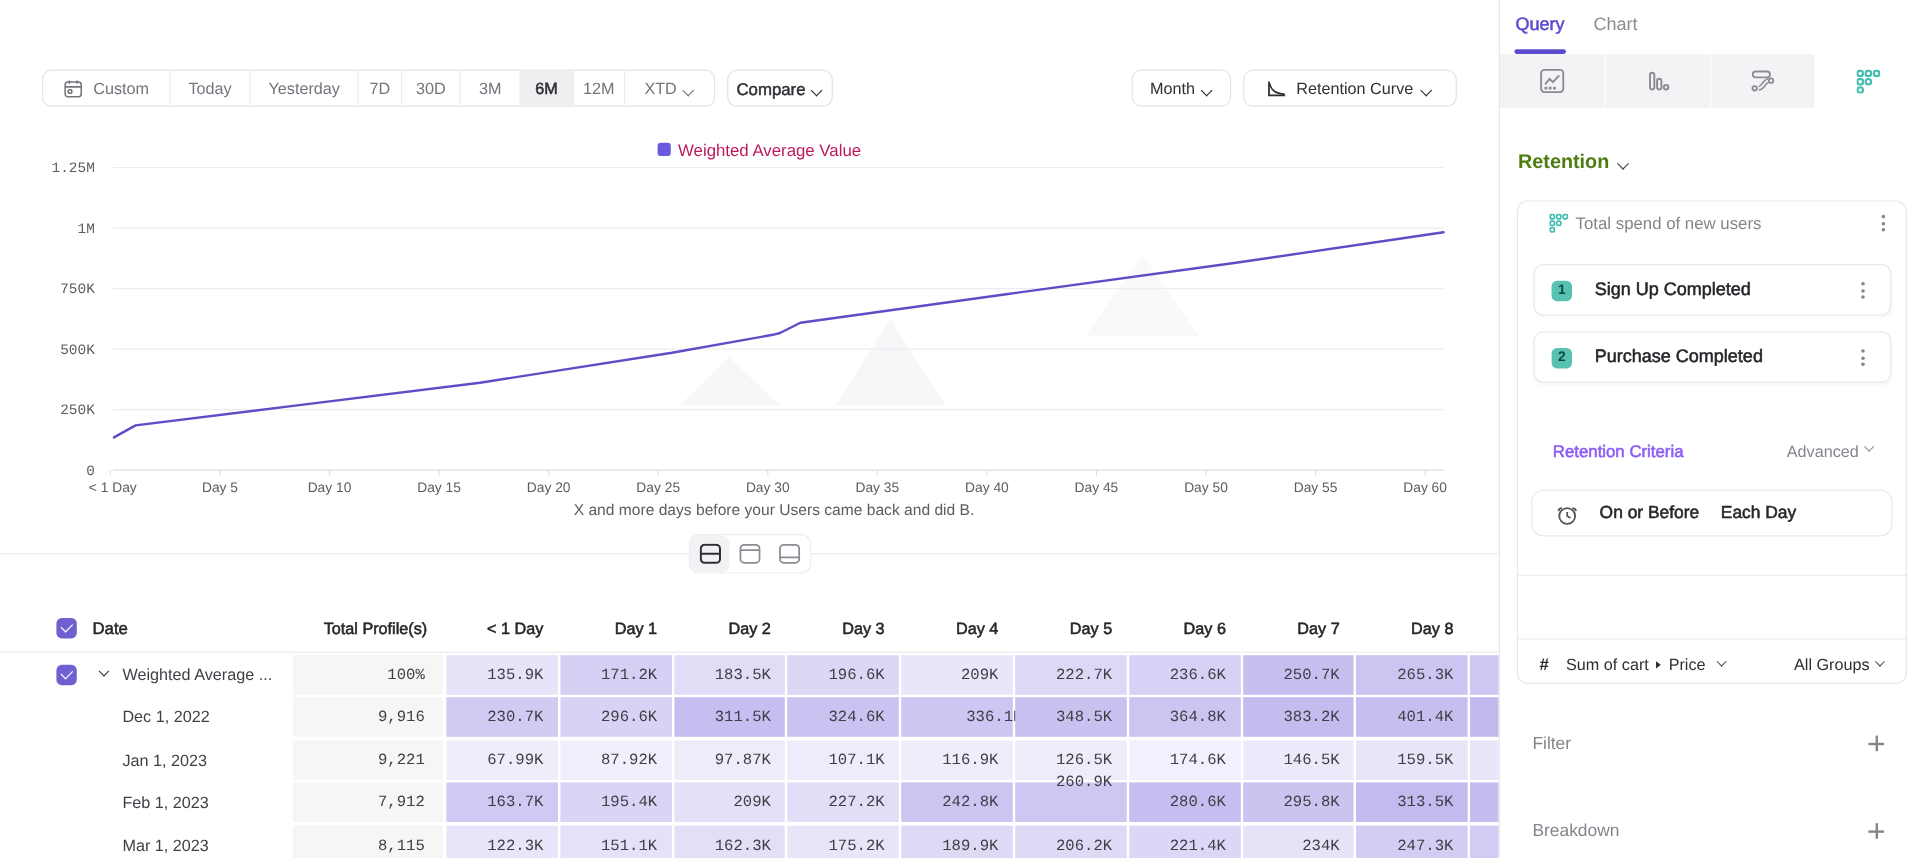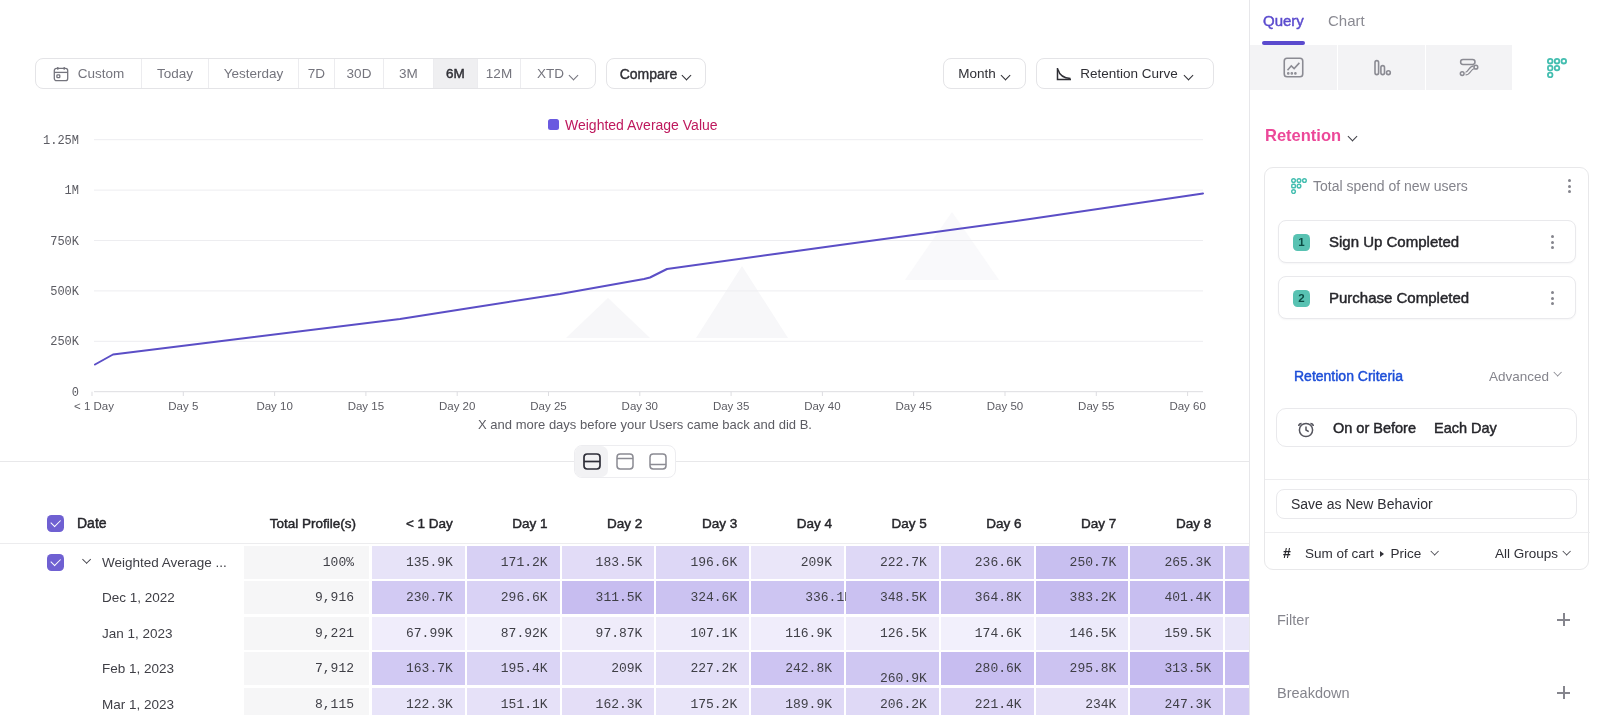--- a/index.html
+++ b/index.html
@@ -61,21 +61,21 @@
         </svg>Custom</div>
     <div class="s" style="width:67px;">Today</div>
     <div class="s" style="width:90px;">Yesterday</div>
     <div class="s" style="width:36px;">7D</div>
     <div class="s" style="width:49px;">30D</div>
     <div class="s" style="width:50px;">3M</div>
     <div class="s sel" style="width:44px;">6M</div>
     <div class="s" style="width:43px;">12M</div>
     <div class="s" style="width:74px;">XTD<span class="chev" style="margin-left:6px; top:1px;"></span></div>
   </div>
-  <div class="btn abs" style="left:606px; top:58px; width:100px; height:31px; font-size:14px; -webkit-text-stroke:0.4px currentColor;">Compare<span class="chev" style="margin-left:6px; top:1px;"></span></div>
+  <div class="btn abs" style="left:606px; top:58px; width:88px; height:31px; font-size:14px; -webkit-text-stroke:0.4px currentColor;">Compare<span class="chev" style="margin-left:6px; top:1px;"></span></div>
   <div class="btn abs" style="left:943px; top:58px; width:83px; height:31px;">Month<span class="chev" style="margin-left:6px; top:1px;"></span></div>
   <div class="btn abs" style="left:1036px; top:58px; width:178px; height:31px;">
     <svg width="16" height="14" viewBox="0 0 16 14" fill="none" stroke="#2f2f35" stroke-width="1.5" style="margin-right:8px;">
         <path d="M1.5 1v11.5H15"></path>
         <path d="M2 2.5 C 3.5 8.5, 7 11, 14.5 11.5" stroke-width="1.4"></path>
       </svg>
     Retention Curve<span class="chev" style="margin-left:7px; top:1px;"></span></div>
 
   <div class="abs" style="left:548px; top:119px; width:11px; height:11px; background:#6a5ae0; border-radius:2.5px;"></div>
   <div class="abs" style="left:565px; top:117px; font-size:14px; color:#be185d;">Weighted Average Value</div>
@@ -251,21 +251,21 @@
     <div class="num" style="left:372.0px; top:190px; width:80.8px;">163.7K</div>
     <div class="cell" style="left:466.8px; top:190px; width:92.8px; background:#dad4f5;"></div>
     <div class="num" style="left:466.8px; top:190px; width:80.8px;">195.4K</div>
     <div class="cell" style="left:561.6px; top:190px; width:92.8px; background:#e5e0f8;"></div>
     <div class="num" style="left:561.6px; top:190px; width:80.8px;">209K</div>
     <div class="cell" style="left:656.4px; top:190px; width:92.8px; background:#e3def7;"></div>
     <div class="num" style="left:656.4px; top:190px; width:80.8px;">227.2K</div>
     <div class="cell" style="left:751.2px; top:190px; width:92.8px; background:#cdc4f2;"></div>
     <div class="num" style="left:751.2px; top:190px; width:80.8px;">242.8K</div>
     <div class="cell" style="left:846.0px; top:190px; width:92.8px; background:#cfc7f2;"></div>
-    <div class="num" style="left:846.0px; top:200px; width:80.8px;">260.9K</div>
+    <div class="num" style="left:846.0px; top:173px; width:80.8px;">260.9K</div>
     <div class="cell" style="left:940.8px; top:190px; width:92.8px; background:#c7bdf0;"></div>
     <div class="num" style="left:940.8px; top:190px; width:80.8px;">280.6K</div>
     <div class="cell" style="left:1035.6px; top:190px; width:92.8px; background:#ccc3f1;"></div>
     <div class="num" style="left:1035.6px; top:190px; width:80.8px;">295.8K</div>
     <div class="cell" style="left:1130.4px; top:190px; width:92.8px; background:#c4baef;"></div>
     <div class="num" style="left:1130.4px; top:190px; width:80.8px;">313.5K</div>
     <div class="cell" style="left:1225.2px; top:190px; width:23.8px; background:#c6bcf0;"></div>
     <div class="cell" style="left:244px; top:225.5px; width:125px; background:#f6f6f7;"></div>
     <div class="num" style="left:244px; top:225.5px; width:110px;">8,115</div>
     <div class="datecell" style="left:102px; top:225.5px;">Mar 1, 2023</div>
@@ -322,21 +322,21 @@
     <div class="tabico" style="left:263px; width:88px; background:#fff;">
         <svg width="20" height="20" viewBox="0 0 20 20" fill="none" stroke="#44beb0" stroke-width="1.8">
 <circle cx="3.2" cy="3.2" r="2.3"></circle>
           <circle cx="10" cy="3.2" r="2.3"></circle>
           <circle cx="16.8" cy="3.2" r="2.3"></circle>
 <rect x="1" y="7.9" width="4.4" height="4.4" rx="1.2"></rect>
           <circle cx="10" cy="10.1" r="2.3"></circle>
 <circle cx="3.2" cy="17" r="2.3"></circle>
         </svg>
       </div>
-    <div class="abs" style="left:15px; top:126px; font-size:16.5px; font-weight:700; color:#ec4899;">Retention</div>
+    <div class="abs" style="left:15px; top:126px; font-size:16.5px; font-weight:700; color:#4d7c0f;">Retention</div>
     <div class="abs" style="left:99px; top:131px; color:#3f3f46; line-height:0;"><span class="chev"></span></div>
     <div class="abs" style="left:14px; top:167px; width:325px; height:403px; border:1px solid #e8e8ea; border-radius:9px; background:#fff;">
         <div class="abs" style="left:26px; top:10px;"><svg width="16" height="16" viewBox="0 0 20 20" fill="none" stroke="#44beb0" stroke-width="1.8">
 <circle cx="3.2" cy="3.2" r="2.3"></circle>
             <circle cx="10" cy="3.2" r="2.3"></circle>
             <circle cx="16.8" cy="3.2" r="2.3"></circle>
 <rect x="1" y="7.9" width="4.4" height="4.4" rx="1.2"></rect>
             <circle cx="10" cy="10.1" r="2.3"></circle>
 <circle cx="3.2" cy="17" r="2.3"></circle>
           </svg></div>
@@ -357,37 +357,34 @@
         </div>
         <div class="rowbox" style="left:13px; top:108px; width:298px; height:43px; box-shadow:0 1px 2px rgba(30,30,40,0.04);">
           <div class="abs" style="left:14px; top:13px; width:17px; height:17px; background:#58c2b2; border-radius:4.5px; text-align:center; line-height:17px; font-size:11.5px; font-weight:700; color:#0c4c44;">2</div>
           <div class="abs sb" style="left:50px; top:12px; font-size:15px; color:#26262b;">Purchase Completed</div>
           <div class="kebab" style="left:272px; top:14px;">
             <i></i>
             <i></i>
             <i></i>
           </div>
         </div>
-        <div class="abs sb" style="left:29px; top:200px; font-size:14px; color:#1d4ed8;">Retention Criteria</div>
+        <div class="abs sb" style="left:29px; top:200px; font-size:14px; color:#8b5cf6;">Retention Criteria</div>
         <div class="abs" style="left:224px; top:201px; font-size:13.5px; font-weight:500; color:#85858d;">Advanced</div>
         <div class="abs" style="left:289px; top:199px; color:#85858d; line-height:0;"><span class="chev" style="transform:scale(0.85);"></span></div>
         <div class="rowbox" style="left:11px; top:240px; width:301px; height:39px; border-radius:10px;">
           <div class="abs" style="left:19px; top:10px;"><svg width="20" height="20" viewBox="0 0 20 20" fill="none" stroke="#55555e" stroke-width="1.5">
               <circle cx="10" cy="11" r="6.6"></circle>
               <path d="M10 7.6 V11 L12.7 12.7"></path>
               <path d="M5.6 4.4 A3 3 0 0 0 2.7 7"></path>
               <path d="M14.4 4.4 A3 3 0 0 1 17.3 7"></path>
             </svg></div>
           <div class="abs sb" style="left:56px; top:11px; font-size:14.5px; color:#26262b;">On or Before</div>
           <div class="abs sb" style="left:157px; top:11px; font-size:14.5px; color:#26262b;">Each Day</div>
         </div>
         <div class="abs" style="left:0; top:311px; width:325px; height:1px; background:#ededef;"></div>
-        <div class="rowbox" style="left:11px; top:321px; width:301px; height:30px;">
-          <div class="abs" style="left:14px; top:6px; font-size:14px; font-weight:500; color:#2f2f36;">Save as New Behavior</div>
-        </div>
         <div class="abs" style="left:0; top:364px; width:325px; height:1px; background:#ededef;"></div>
         <div class="abs" style="left:18px; top:377px; font-size:14px; font-weight:700; color:#26262b;">#</div>
         <div class="abs" style="left:40px; top:378px; font-size:13.5px; font-weight:500; color:#2f2f36;">Sum of cart <span style="display:inline-block; width:0; height:0; border-left:4px solid #2f2f36; border-top:3.5px solid transparent; border-bottom:3.5px solid transparent; margin:0 3px 1px 2px;"></span> Price</div>
         <div class="abs" style="left:166px; top:378px; color:#3f3f46; line-height:0;"><span class="chev" style="transform:scale(0.85);"></span></div>
         <div class="abs" style="left:230px; top:378px; font-size:13.5px; font-weight:500; color:#2f2f36;">All Groups</div>
         <div class="abs" style="left:298px; top:378px; color:#3f3f46; line-height:0;"><span class="chev" style="transform:scale(0.85);"></span></div>
       </div>
     <div class="abs" style="left:27px; top:612px; font-size:14.5px; font-weight:500; color:#85858d;">Filter</div>
     <div class="plus" style="left:307px; top:613px;"></div>
     <div class="abs" style="left:27px; top:685px; font-size:14.5px; font-weight:500; color:#85858d;">Breakdown</div>

